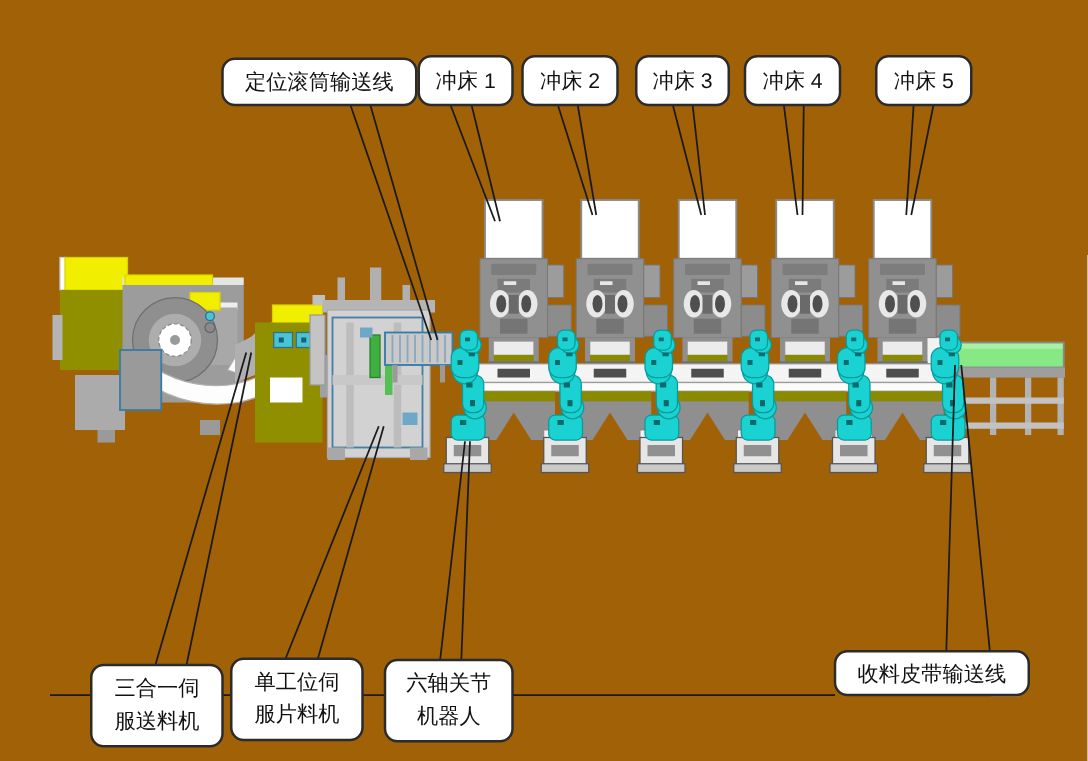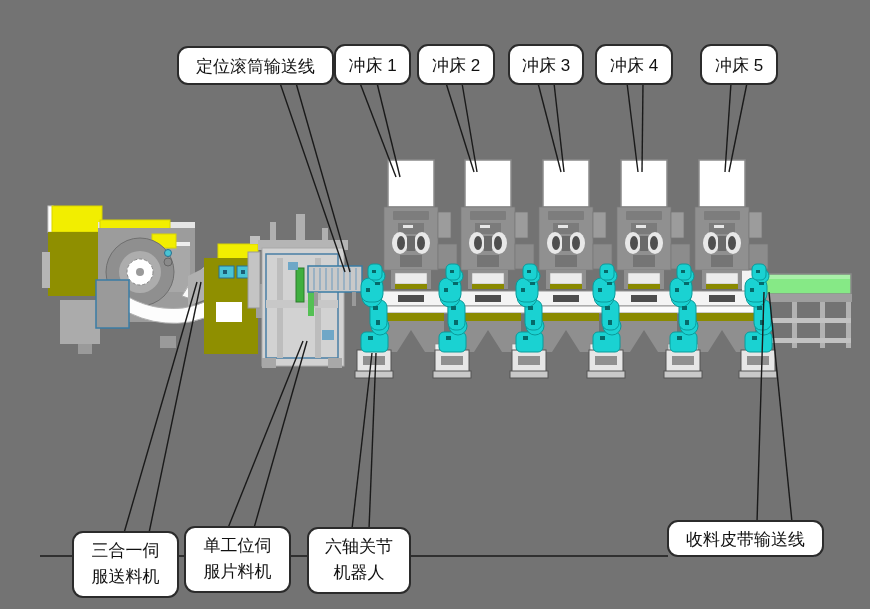--- a/index.html
+++ b/index.html
@@ -1,16 +1,16 @@
 <!DOCTYPE html>
 <html><head>
 <meta charset="utf-8">
 <style>
   html,body{margin:0;padding:0;background:#fff;}
-  #stage{position:relative;width:870px;height:609px;background:#737373;overflow:hidden;
+  #stage{position:relative;width:870px;height:609px;background:#a16207;overflow:hidden;
          font-family:"Liberation Sans",sans-serif;}
   svg{position:absolute;left:0;top:0;}
   text{font-family:"Liberation Sans","DejaVu Sans",sans-serif;fill:#111;}
   .callout-rect{fill:#ffffff;stroke:#2b2b2b;stroke-width:2;}
   .leader{stroke:#1a1a1a;stroke-width:1.4;fill:none;}
   .callout-label{font-size:17px;text-anchor:middle;}
 </style>
 </head>
 <body>
 

